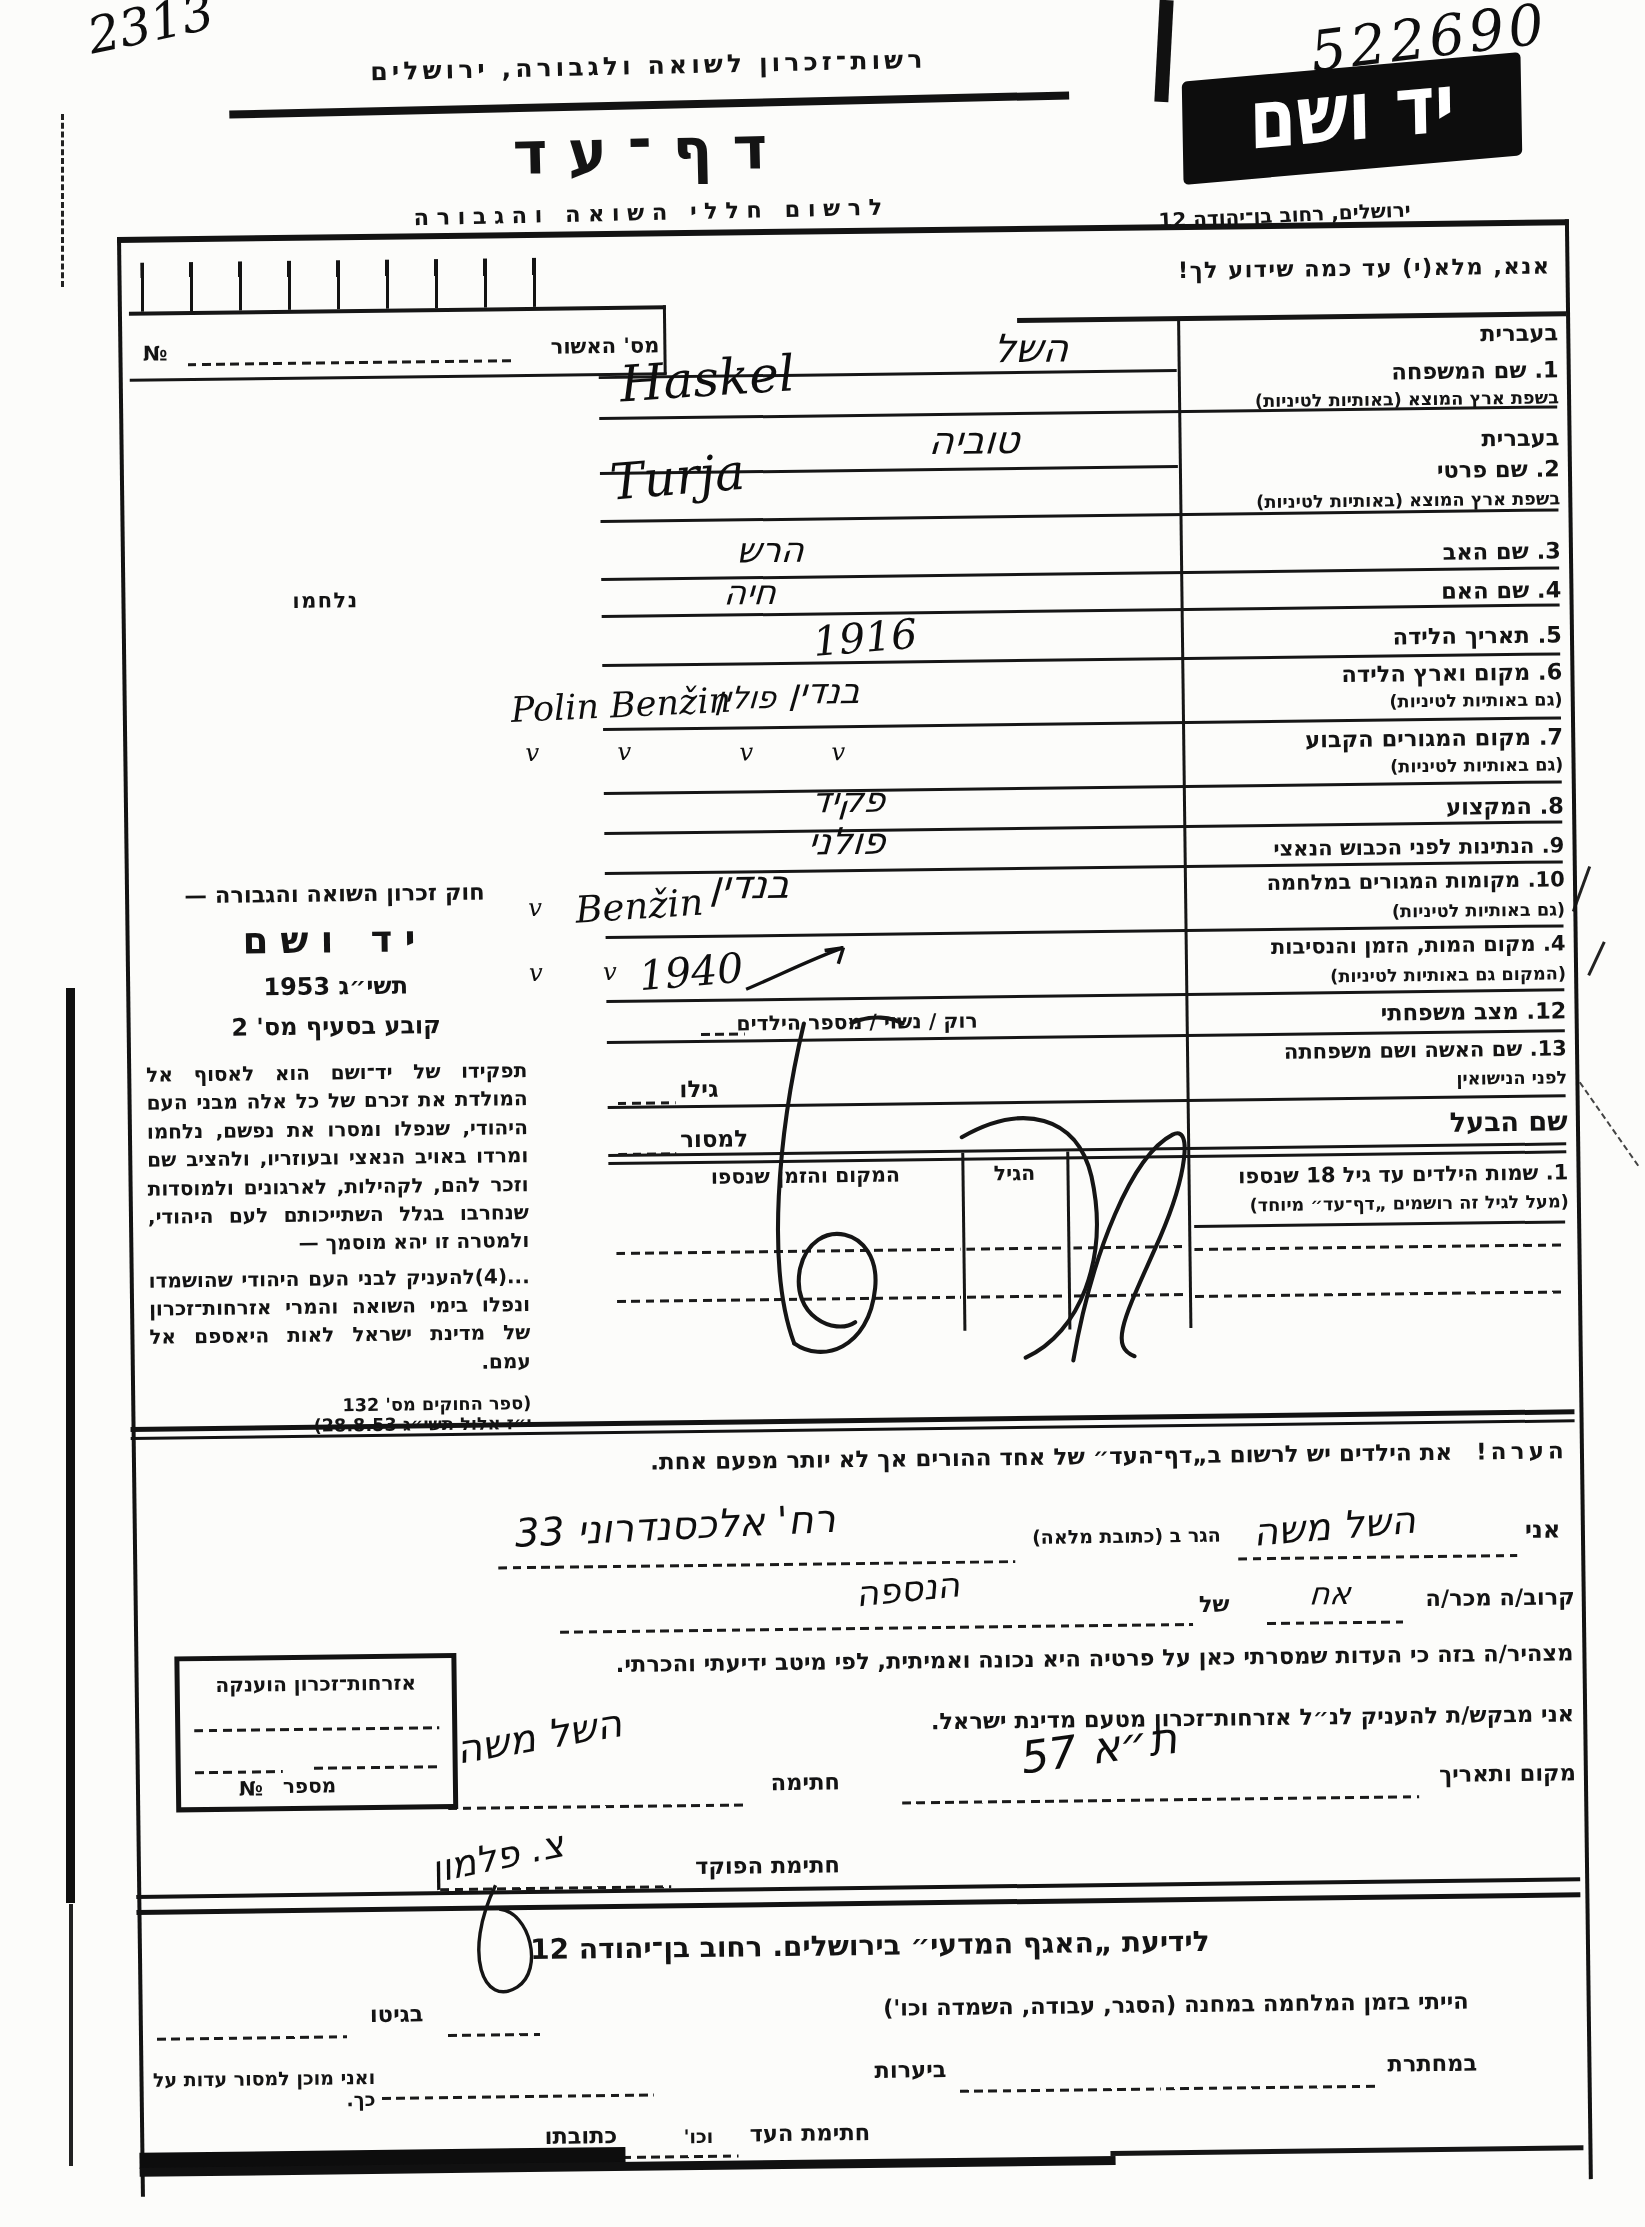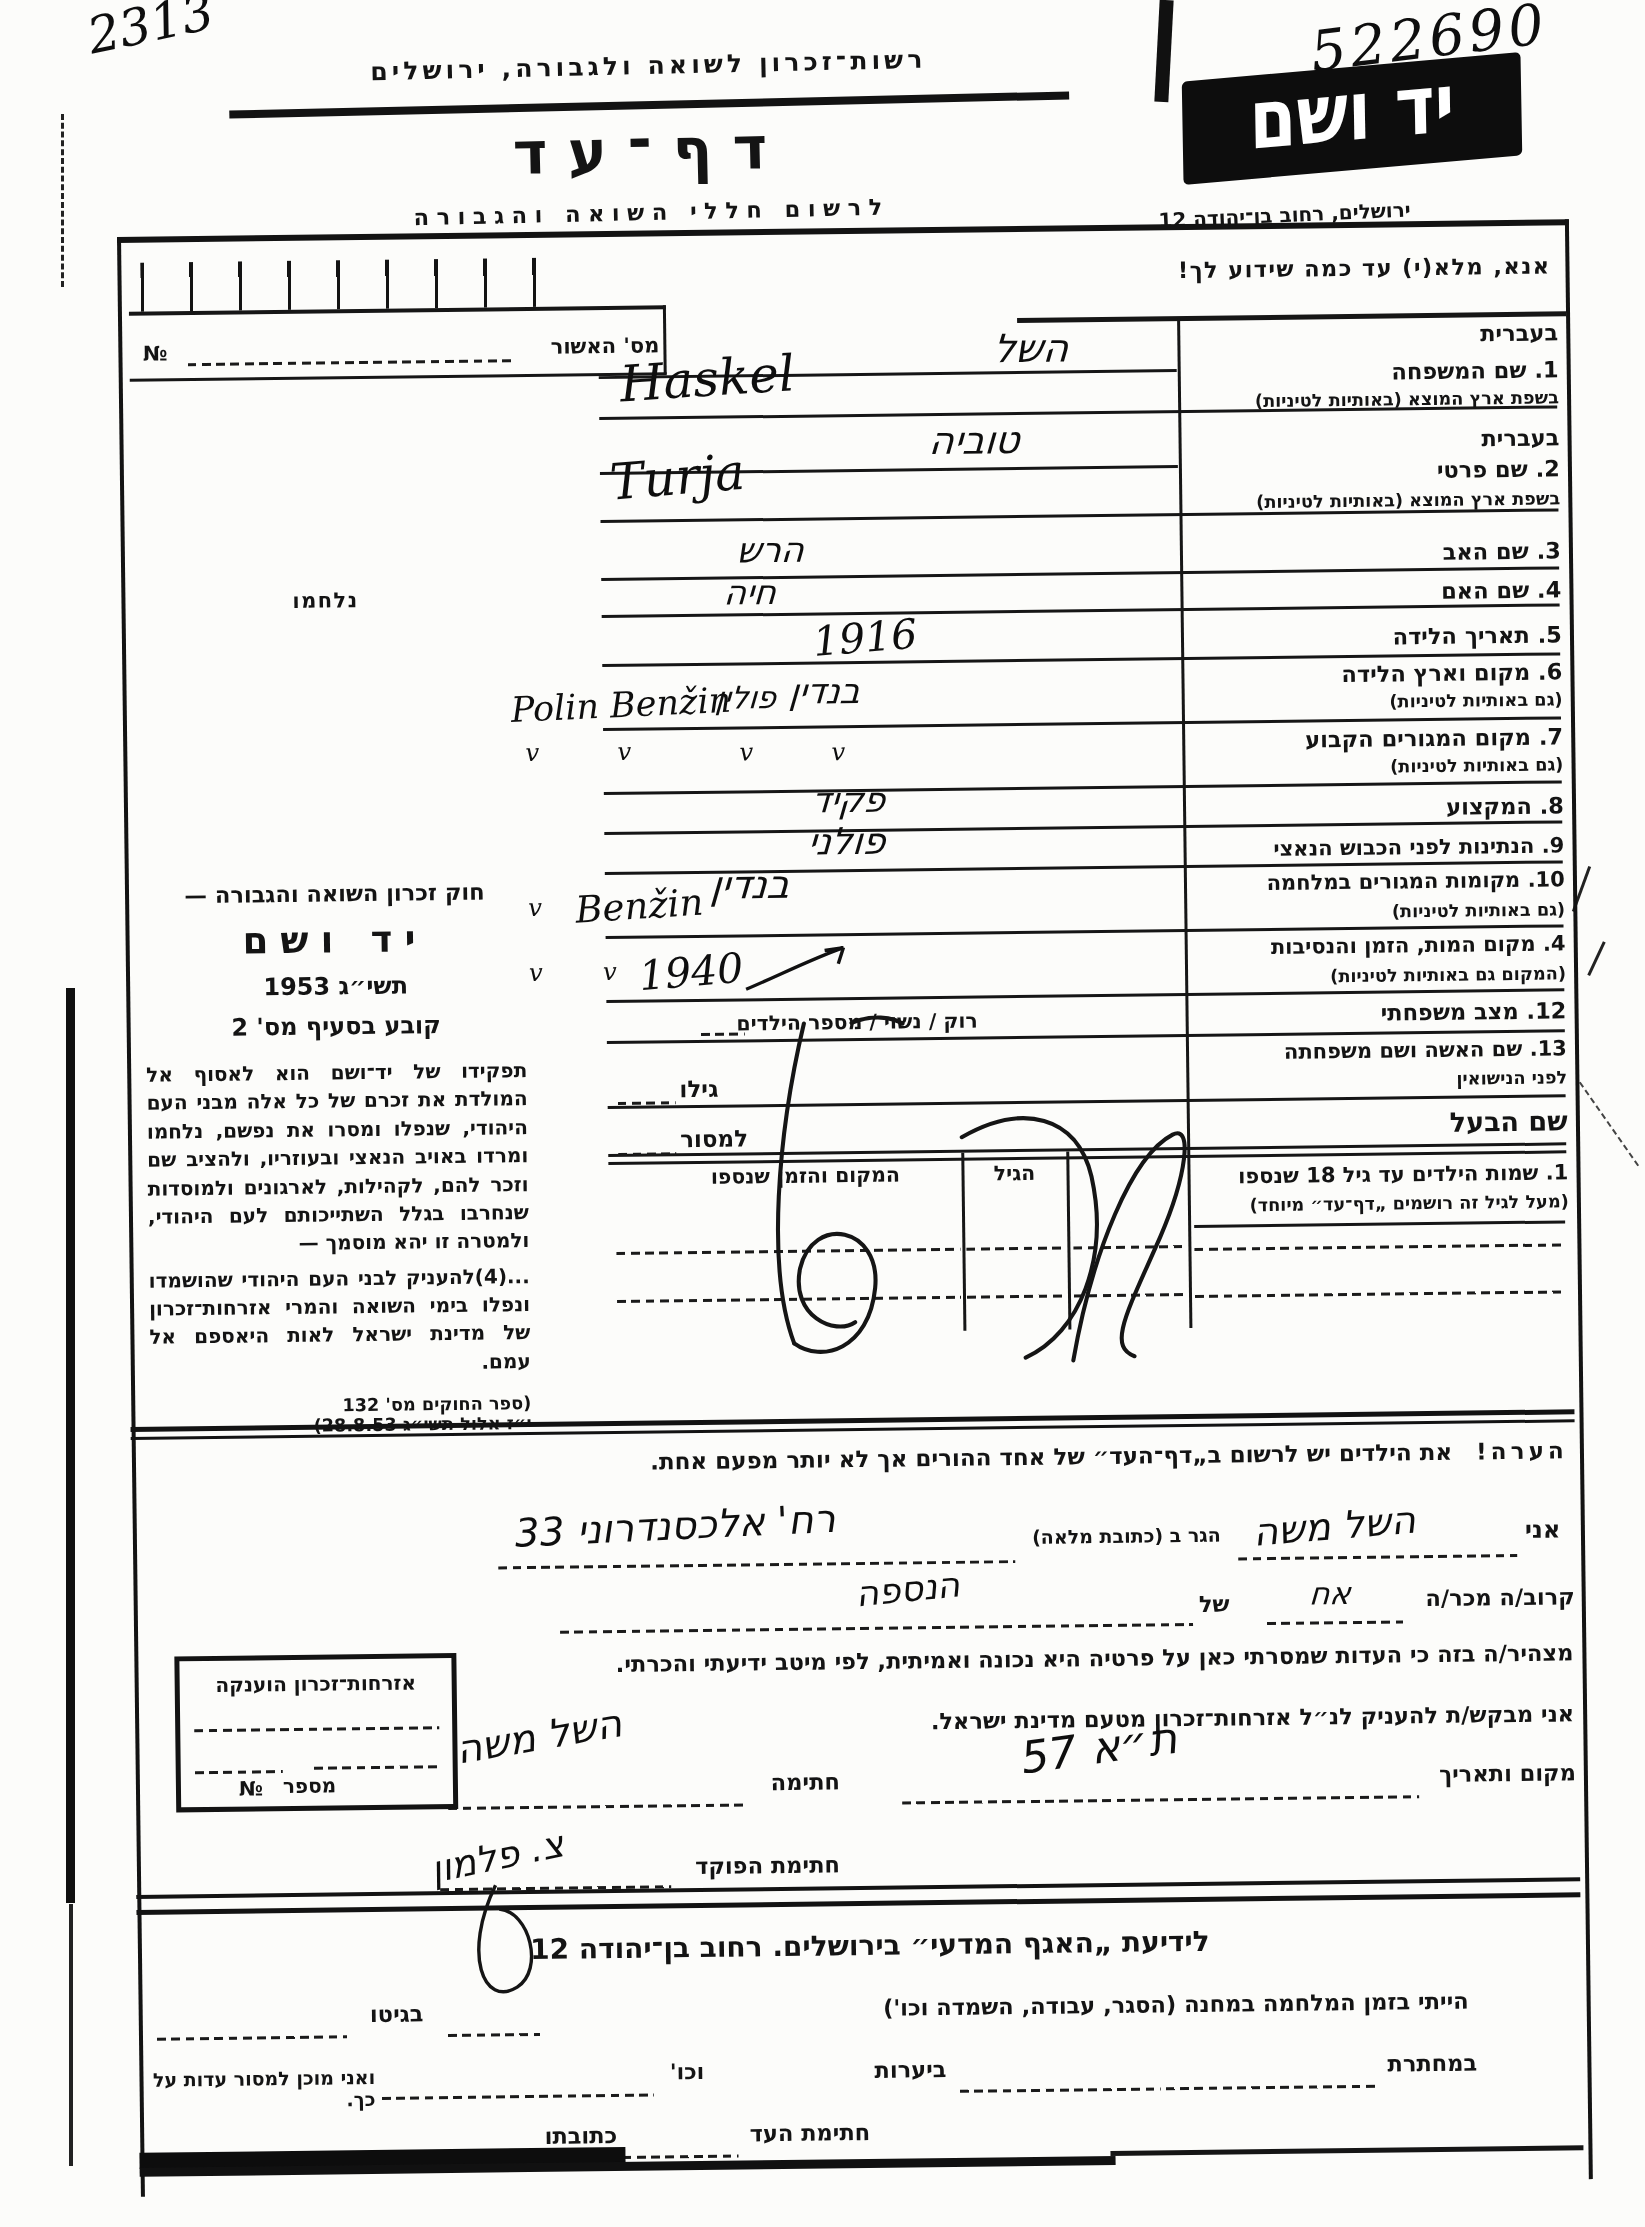--- a/index.html
+++ b/index.html
@@ -230,21 +230,21 @@
 
     <div class="he" style="position:absolute;left:401px;top:1761px;width:925px;text-align:right;font-size:22.5px;">הייתי בזמן המלחמה במחנה (הסגר, עבודה, השמדה וכו')</div>
     <div class="dots" style="left:305px;top:1795px;width:92px;"></div>
     <div class="he" style="position:absolute;left:208px;top:1761px;width:92px;text-align:center;font-size:22.5px;">בגיטו</div>
     <div class="dots" style="left:13.6px;top:1795px;width:190px;"></div>
 
     <div class="he" style="position:absolute;left:1244px;top:1823px;font-size:22.5px;">במחתרת</div>
     <div class="dots" style="left:1022px;top:1857px;width:214px;"></div>
     <div class="he" style="position:absolute;left:723px;top:1823px;width:88px;text-align:center;font-size:22.5px;">ביערות</div>
     <div class="dots" style="left:816px;top:1857px;width:201px;"></div>
-    <div class="he" style="position:absolute;left:518px;top:1823px;width:51px;text-align:center;font-size:22px;">וכו'</div>
+    <div class="he" style="position:absolute;left:518px;top:1889px;width:51px;font-size:19px;">וכו'</div>
     <div class="dots" style="left:238px;top:1857px;width:272px;"></div>
     <div class="he" style="position:absolute;left:-3.4px;top:1826px;width:235px;text-align:right;font-size:19px;white-space:normal;">ואני מוכן למסור עדות על כך.</div>
 
     <div class="he" style="position:absolute;left:597px;top:1885px;width:129px;text-align:right;font-size:22.5px;">חתימת העד</div>
     <div class="dots" style="left:478px;top:1919px;width:116px;"></div>
     <div class="he" style="position:absolute;left:378px;top:1885px;width:95px;text-align:right;font-size:22.5px;">כתובתו</div>
     <div class="dots" style="left:87px;top:1919px;width:286px;"></div>
 
     <div class="abs" style="left:-4.8px;top:1910px;width:486px;height:16.3px;background:#0d0d0d;"></div>
     <div class="abs" style="left:-4.8px;top:1925px;width:976px;height:8.8px;background:#111;"></div>

